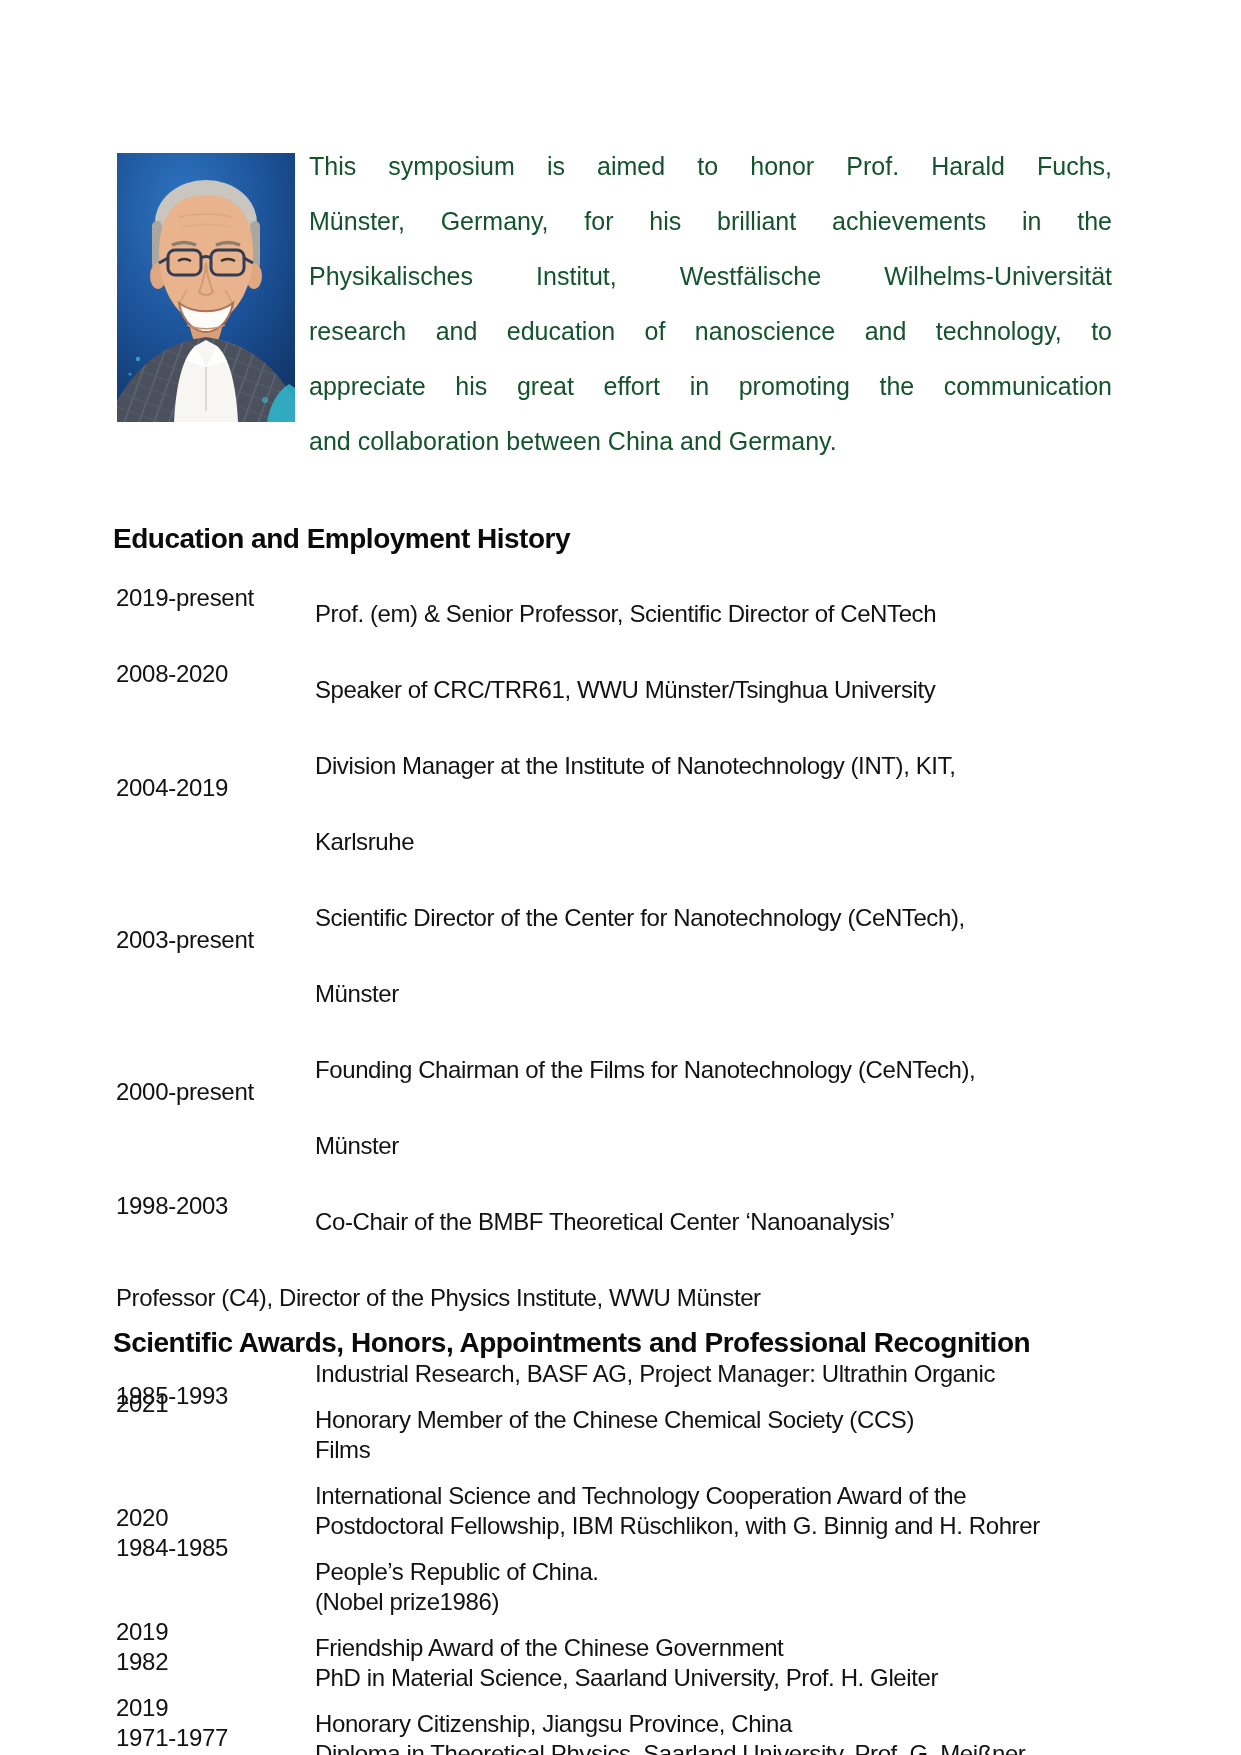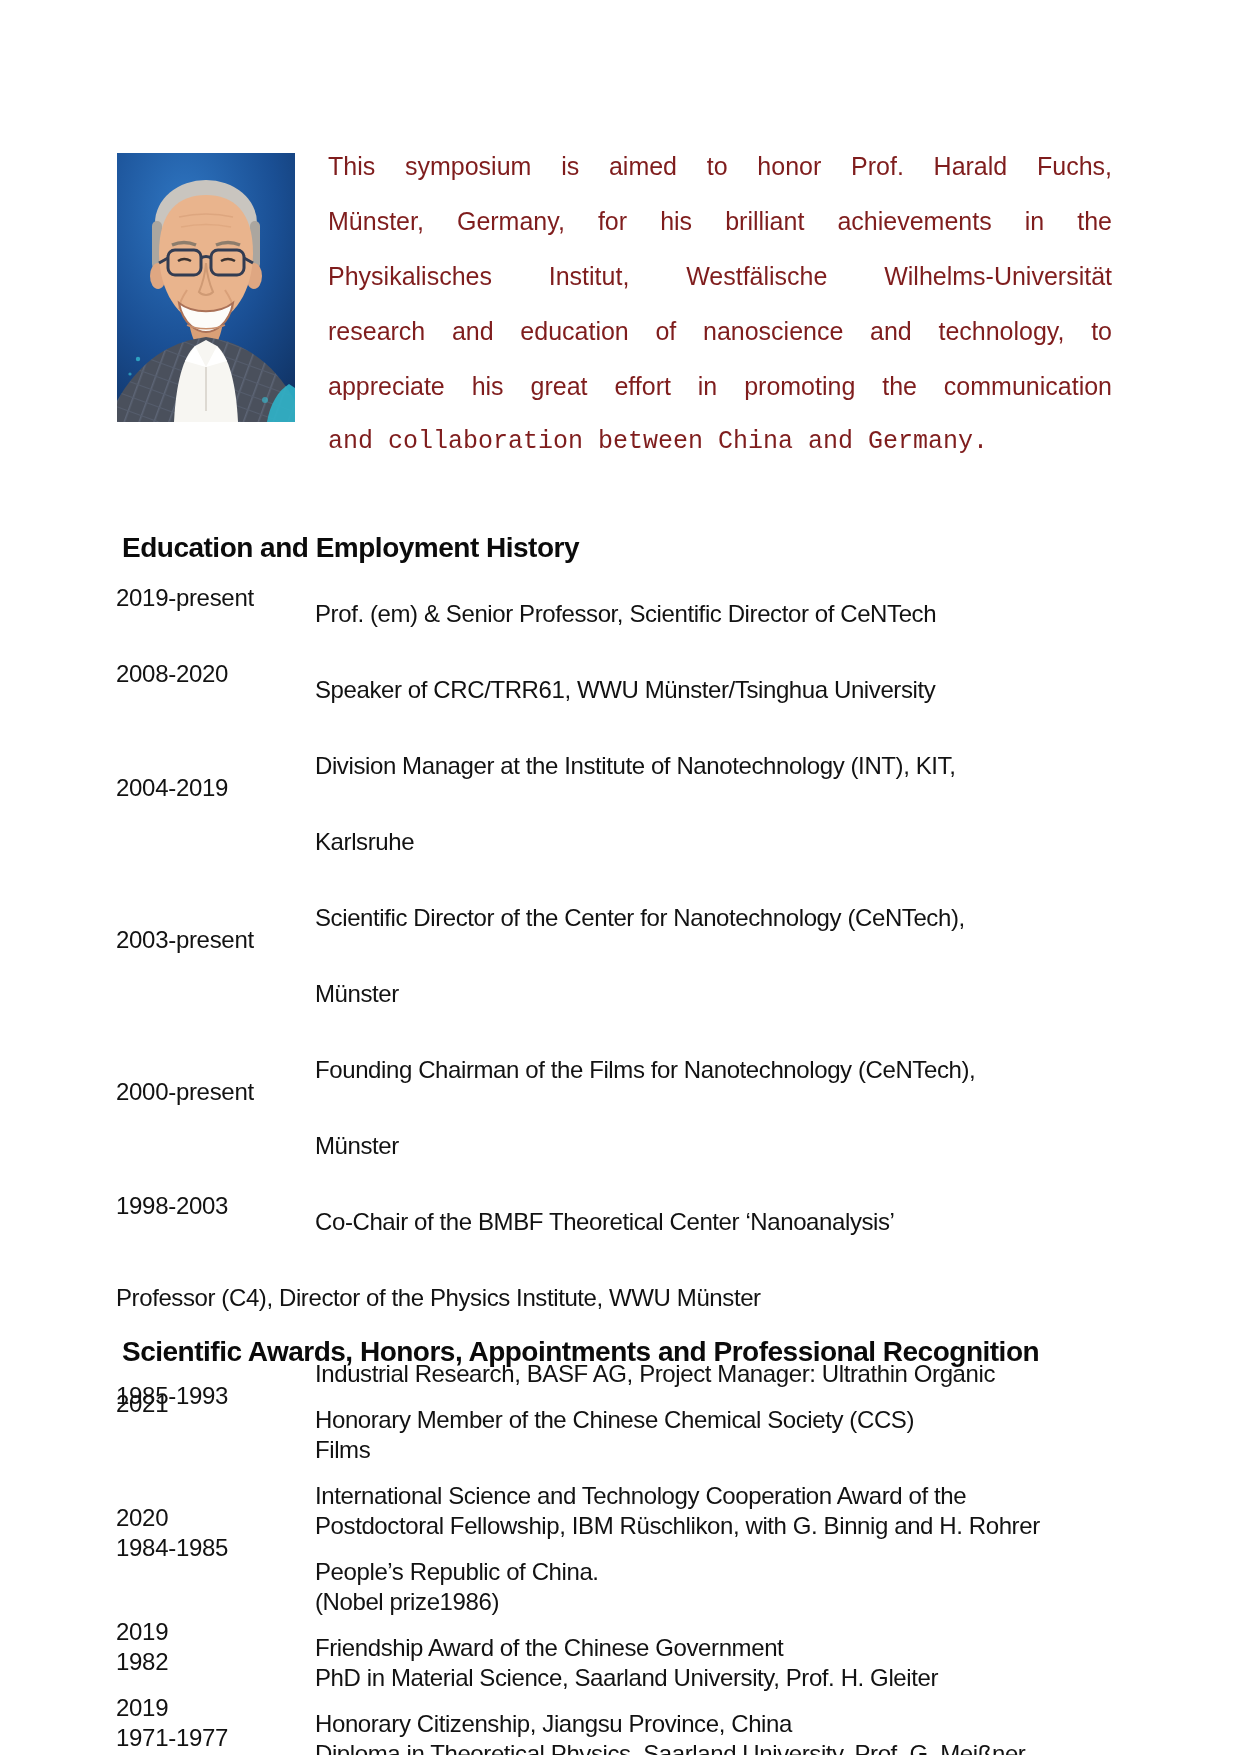--- a/index.html
+++ b/index.html
@@ -30,30 +30,29 @@
     top: 139px;
     width: 803px;
     font-size: 25px;
   }
   .intro-line {
     height: 55px;
     line-height: 55px;
     text-align: justify;
     text-align-last: justify;
     white-space: normal;
-    color: #7f1d1d;
-    margin-left: 19px;
-  }
-  .intro-line.last { text-align-last: left; font-family: Liberation Mono, monospace; }
+    color: #14532d;
+  }
+  .intro-line.last { text-align-last: left; }
 
   
   .heading {
     position: absolute;
     left: 106px;
-    margin: 16px;
+    margin: 7px;
     font-size: 28px;
     line-height: 36px;
     font-weight: bold;
     letter-spacing: -0.5px;
     color: #0b0b0b;
     white-space: nowrap;
   }
   #heading-education { top: 514px; }
   #heading-awards   { top: 1318px; text-align: center; }
 

